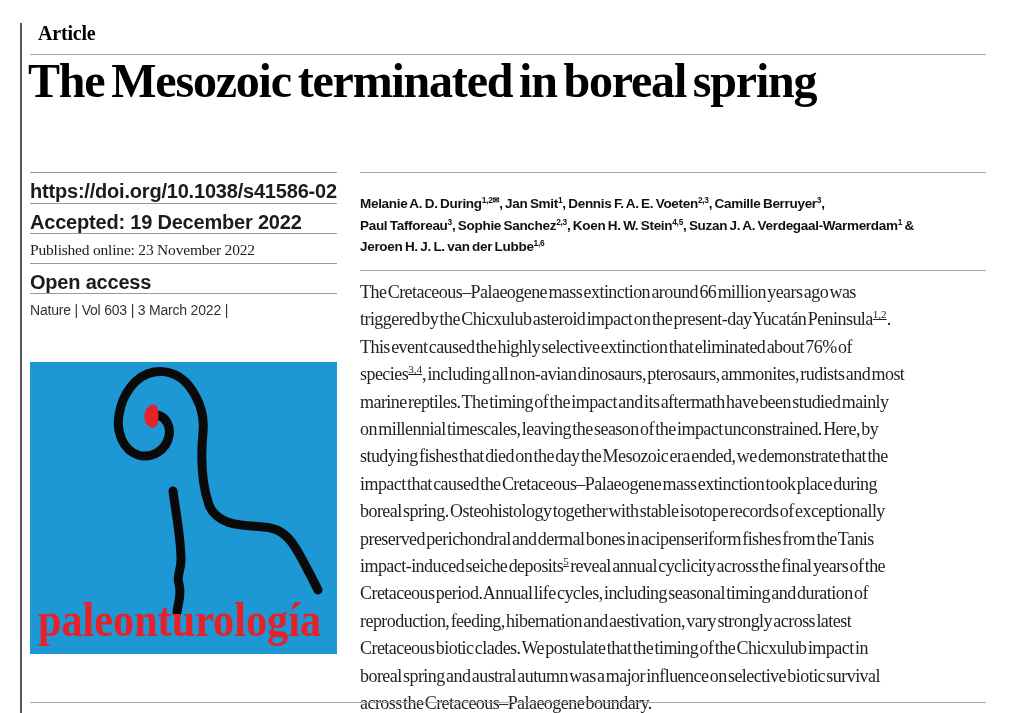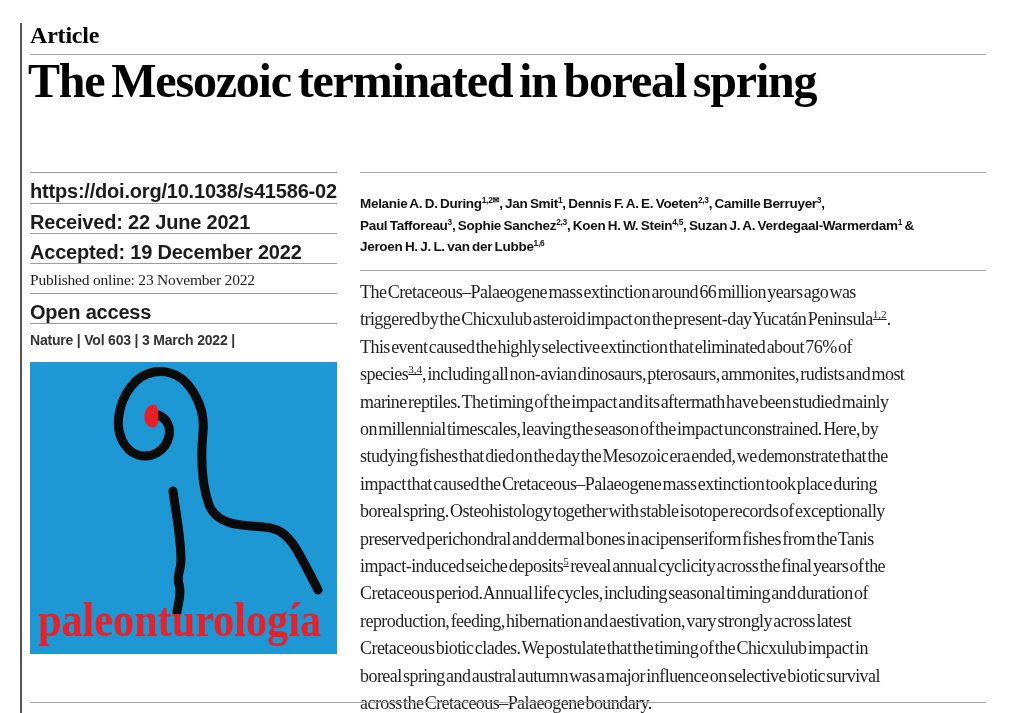--- a/index.html
+++ b/index.html
@@ -14,24 +14,24 @@
     color: #141414;
   }
   .left-rule {
     position: absolute;
     left: 20px; top: 23px; bottom: 0;
     width: 2px;
     background: #555555;
   }
   .kicker {
     position: absolute;
-    left: 30px; top: 22px;
+    left: 38px; top: 22px;
     font-family: "Liberation Serif", serif;
     font-weight: bold;
-    font-size: 24px;
+    font-size: 20px;
     color: #000000;
     letter-spacing: -0.2px;
   }
   .rule {
     position: absolute;
     left: 30px;
     width: 956px;
     height: 0;
     border: none;
     border-top: 1.5px solid #a8a8a8;
@@ -69,21 +69,21 @@
   }
   .meta-row.row-doi { height: 31px; }
   .meta-row.serif-row {
     font-family: "Liberation Serif", serif;
     font-weight: normal;
     font-size: 15.5px;
   }
   .meta-row.citation-row {
     height: 38px;
     padding-top: 8px;
-    font-weight: bold;
+    font-weight: normal;
     font-size: 14px;
     color: #333333;
   }
   .meta-row a { color: #1c1c1c; text-decoration: none; }
   
   .logo-box {
     position: absolute;
     left: 30px; top: 362px;
     width: 307px; height: 292px; border-radius: 20px;
   }
@@ -130,21 +130,20 @@
   <div class="kicker">Article</div>
 
   <hr class="rule rule-top">
 
   <h1 class="title">The Mesozoic terminated in boreal spring</h1>
 
   <aside class="meta">
     <div class="meta-row row-doi">
       <a href="#">https://doi.org/10.1038/s41586-022-04446-1</a>
     </div>
-    <div class="meta-row">Received: 22 June 2021</div>
     <div class="meta-row">Accepted: 19 December 2022</div>
     <div class="meta-row serif-row">Published online: 23 November 2022</div>
     <div class="meta-row">Open access</div>
     <div class="meta-row citation-row">Nature | Vol 603 | 3 March 2022 |</div>
   </aside>
 
   <figure class="logo-box">
     <svg width="307" height="292" viewBox="0 0 307 292" xmlns="http://www.w3.org/2000/svg">
       <rect x="0" y="0" width="307" height="292" fill="#1d98d5"></rect>
 

